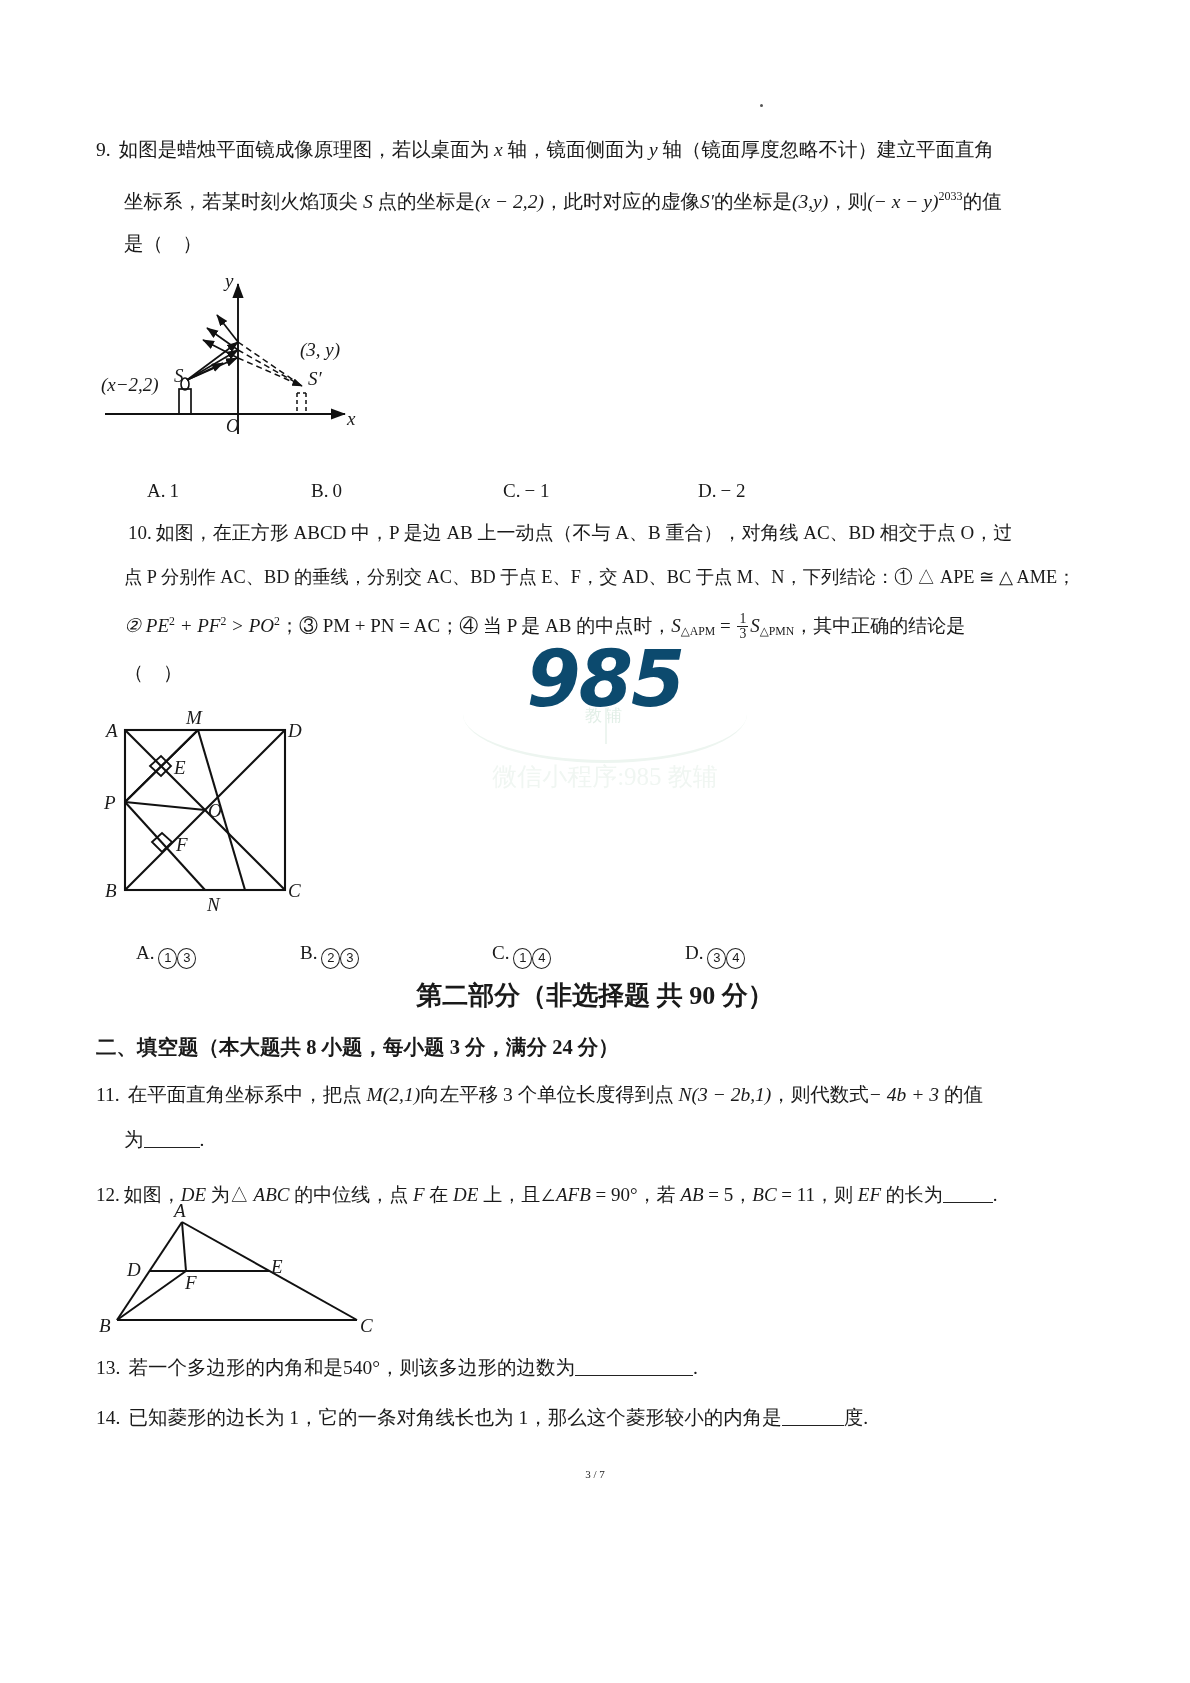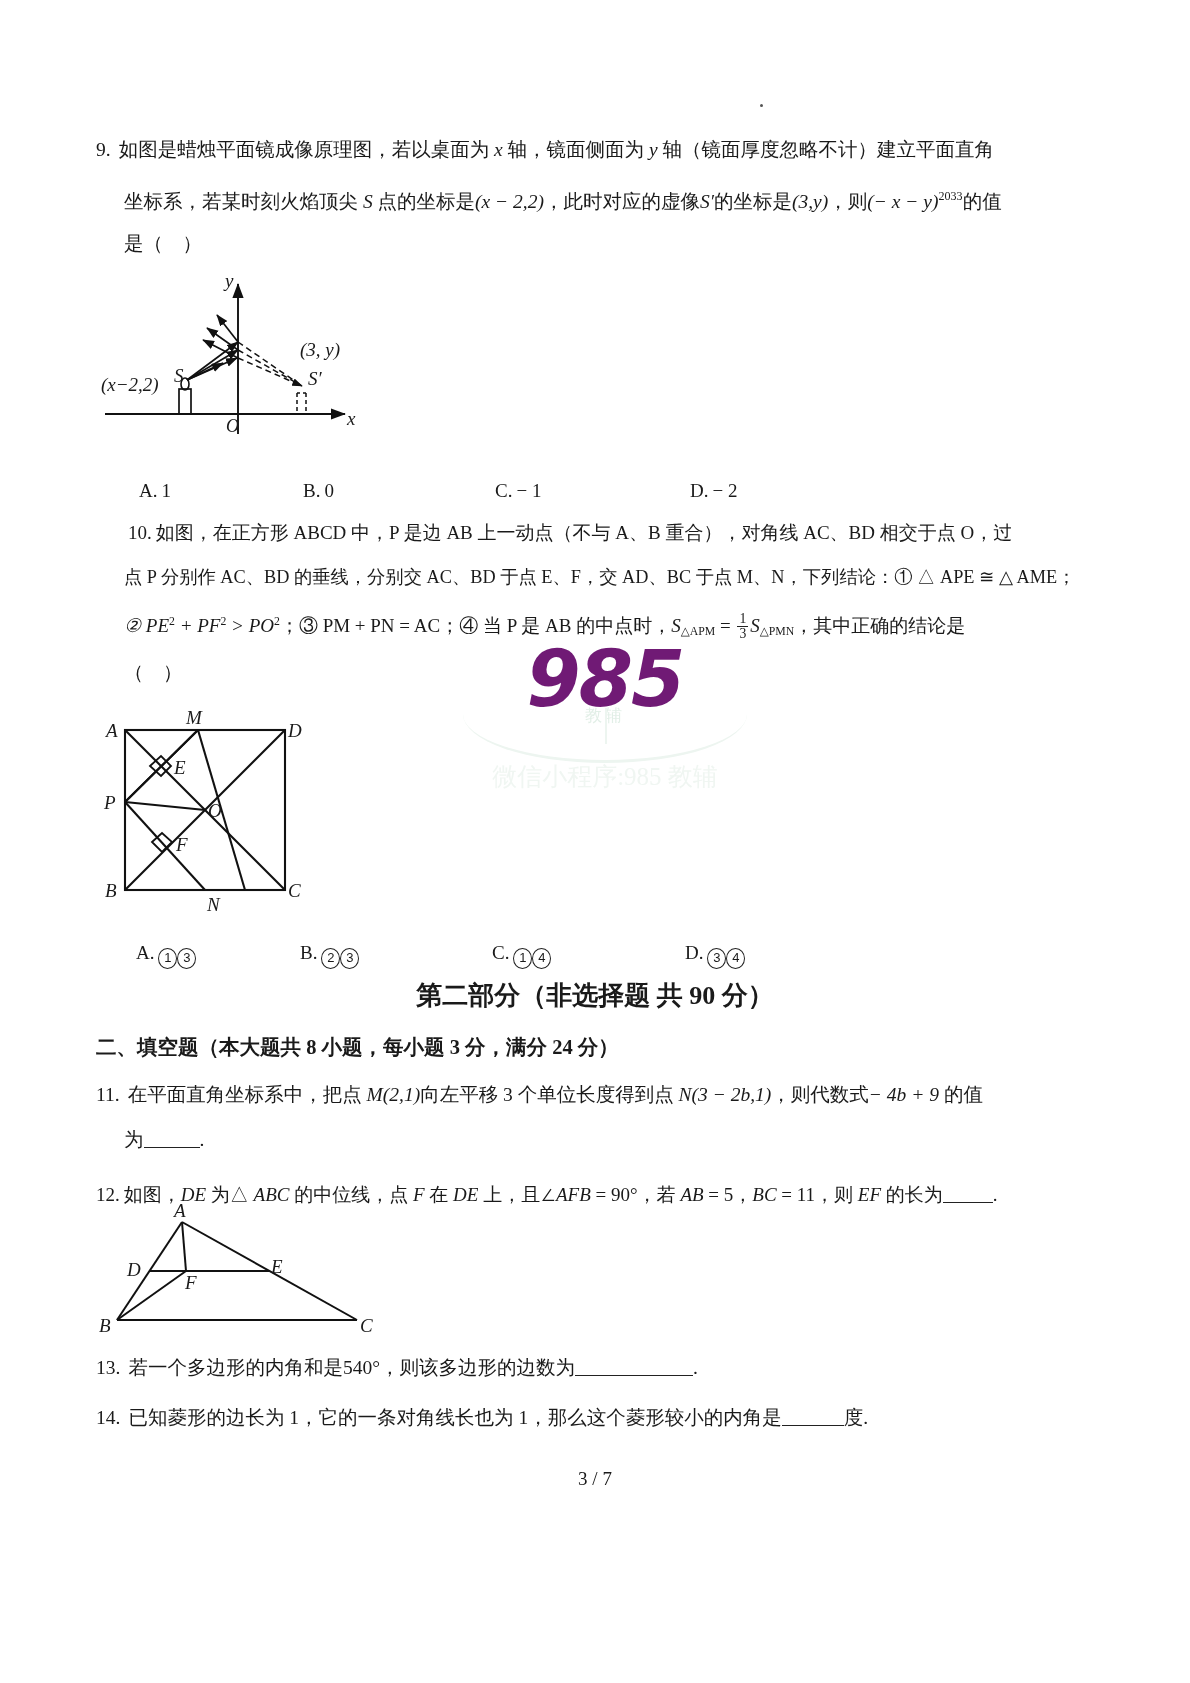--- a/index.html
+++ b/index.html
@@ -11,21 +11,21 @@
   .page{position:absolute;inset:0;}
 
   
   .watermark{
     position:absolute;left:455px;top:640px;width:300px;height:160px;
     pointer-events:none;user-select:none;z-index:0;
   }
   .wm-985{
     font-family:"DejaVu Sans", sans-serif;
     font-size:78px;font-weight:700;font-style:italic;
-    color:#701a75;letter-spacing:-2px;line-height:1;
+    color:#0c4a6e;letter-spacing:-2px;line-height:1;
     text-align:center;
   }
   .wm-jf{
     font-family:"Liberation Sans", sans-serif;
     font-size:17px;color:#e2efe7;text-align:center;
     letter-spacing:3px;margin-top:-14px;
   }
   .wm-book{
     position:absolute;left:8px;top:74px;width:284px;height:46px;
     border-bottom:3px solid #edf5f0;border-radius:0 0 50% 50%/0 0 100% 100%;
@@ -67,21 +67,21 @@
 
   .frac{
     display:inline-block;vertical-align:-0.45em;text-align:center;
     font-size:0.72em;line-height:1.05;margin:0 2px;
   }
   .frac .n{display:block;border-bottom:1.1px solid #222;padding:0 2px;}
   .frac .d{display:block;padding:0 2px;}
 
   .pagenum{
     position:absolute;width:1190px;text-align:center;
-    font-size:19px;font-family:"Liberation Serif", serif;
+    font-size:11px;font-family:"Liberation Serif", serif;
   }
   .topdot{position:absolute;left:760px;top:104px;width:3px;height:3px;background:#555;border-radius:50%;}
   svg{display:block;}
 </style>
 </head>
 <body>
 
 <div class="page">
 
   <div class="topdot"></div>
@@ -141,21 +141,21 @@
     </svg>
     <div style="position:absolute;left:130px;top:8px;font-style:italic;font-size:19px;">y</div>
     <div style="position:absolute;left:252px;top:146px;font-style:italic;font-size:19px;">x</div>
     <div style="position:absolute;left:131px;top:154px;font-style:italic;font-size:18px;">O</div>
     <div style="position:absolute;left:79px;top:103px;font-style:italic;font-size:19px;">S</div>
     <div style="position:absolute;left:6px;top:112px;font-style:italic;font-size:19px;">(x−2,2)</div>
     <div style="position:absolute;left:213px;top:106px;font-style:italic;font-size:19px;">S′</div>
     <div style="position:absolute;left:205px;top:77px;font-style:italic;font-size:19px;">(3, y)</div>
   </div>
 
-  <div class="opt-row" style="left:8px;top:480px;width:975px;height:26px;">
+  <div class="opt-row" style="left:16px;top:480px;width:975px;height:26px;">
     <div class="opt" style="left:131px;">
       <span>A.</span><span class="sp"></span><span>1</span>
     </div>
     <div class="opt" style="left:295px;">
       <span>B.</span><span class="sp"></span><span>0</span>
     </div>
     <div class="opt" style="left:487px;">
       <span>C.</span><span class="sp"></span><span>− 1</span>
     </div>
     <div class="opt" style="left:682px;">
@@ -222,21 +222,21 @@
     <div class="opt" style="left:685px;">
       <span>D.</span><span class="sp"></span><span class="circ">3</span><span class="circ">4</span>
     </div>
   </div>
 
   <div class="sec-title" style="top:978px;">第二部分（非选择题 共 90 分）</div>
 
   <div class="sub-title cn" style="left:96px;top:1033px;">二、填空题（本大题共 8 小题，每小题 3 分，满分 24 分）</div>
 
   <div class="q" style="left:96px;top:1085px;">
-    <span class="num">11.</span><span class="sp"></span><span class="sp"></span><span class="cn">在平面直角坐标系中，把点 </span><i class="v">M(2,1)</i><span class="cn">向左平移 3 个单位长度得到点 </span><i class="v">N(3 − 2b,1)</i><span class="cn">，则代数式</span><i class="v">− 4b + 9</i><span class="cn"> 的值</span>
+    <span class="num">11.</span><span class="sp"></span><span class="sp"></span><span class="cn">在平面直角坐标系中，把点 </span><i class="v">M(2,1)</i><span class="cn">向左平移 3 个单位长度得到点 </span><i class="v">N(3 − 2b,1)</i><span class="cn">，则代数式</span><i class="v">− 4b + 3</i><span class="cn"> 的值</span>
   </div>
   <div class="q" style="left:124px;top:1130px;">
     <span class="cn">为</span><span class="blank" style="width:56px;"></span><span>.</span>
   </div>
 
   <div class="q" style="left:96px;top:1185px;font-size:19px;">
     <span class="num">12.</span><span class="sp"></span><span class="cn">如图，</span><i class="v">DE</i><span class="cn"> 为△ </span><i class="v">ABC</i><span class="cn"> 的中位线，点 </span><i class="v">F</i><span class="cn"> 在 </span><i class="v">DE</i><span class="cn"> 上，且∠</span><i class="v">AFB</i><span class="cn"> = 90°，若 </span><i class="v">AB</i><span class="cn"> = 5，</span><i class="v">BC</i><span class="cn"> = 11，则 </span><i class="v">EF</i><span class="cn"> 的长为</span><span class="blank" style="width:50px;"></span><span>.</span>
   </div>
 
   <div style="position:absolute;left:95px;top:1210px;">

